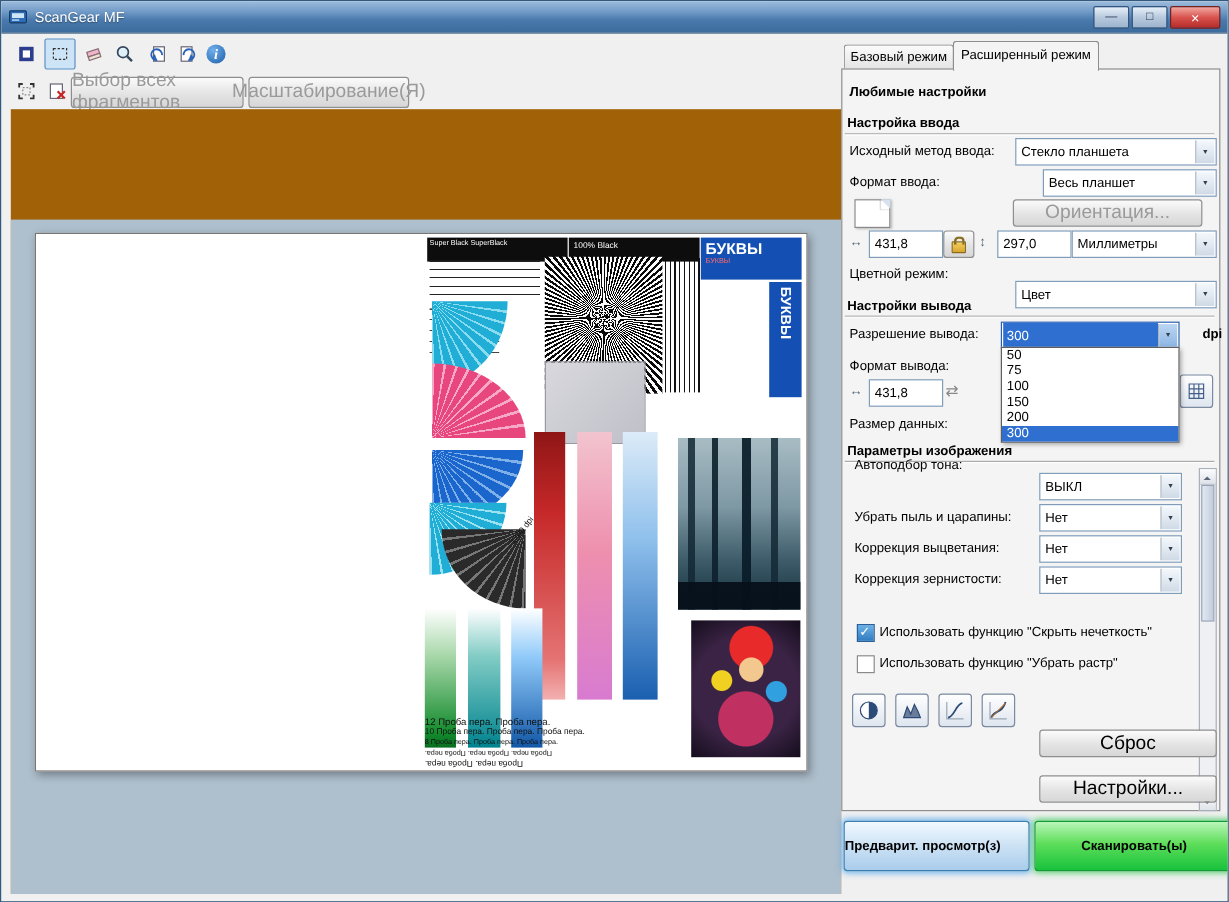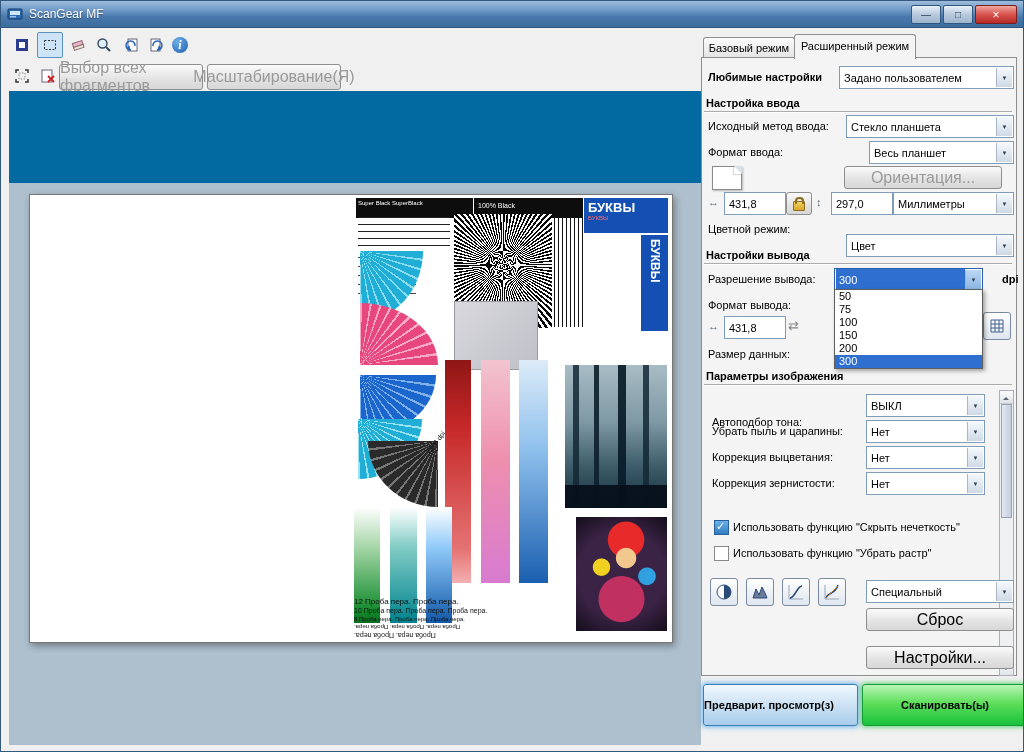--- a/index.html
+++ b/index.html
@@ -26,21 +26,21 @@
   .tbtn{position:absolute;width:24px;height:24px;top:3px;border:1px solid transparent;border-radius:2px;
     display:flex;align-items:center;justify-content:center;}
   .tbtn.active{background:#cde4f7;border-color:#5c8fc4;}
   .btn{position:absolute;background:linear-gradient(#fbfbfb,#e2e2e2 60%,#d7d7d7);border:1px solid #8e8e8e;
     border-radius:3px;font-size:16px;display:flex;align-items:center;justify-content:center;color:#000;}
   .infoicon{width:16px;height:16px;border-radius:50%;background:radial-gradient(circle at 35% 30%,#6fb0ec,#1d5ca8);
     color:#fff;font-family:"Liberation Serif",serif;font-style:italic;font-weight:bold;font-size:12px;
     display:flex;align-items:center;justify-content:center;line-height:1;}
 
   
-  .preview{position:absolute;left:8px;top:90px;width:692px;height:654px;background:#0369a1;overflow:hidden;}
+  .preview{position:absolute;left:8px;top:90px;width:692px;height:654px;background:#a16207;overflow:hidden;}
   .bed{position:absolute;left:0;top:92px;right:0;bottom:0;background:#aebfcd;}
   .page{position:absolute;left:20px;top:103px;width:642px;height:447px;background:#fff;border:1px solid #767676;
     box-shadow:2px 3px 7px rgba(0,0,0,.35);overflow:hidden;}
   .page *{position:absolute;}
   .pt{font-size:6px;color:#111;white-space:nowrap;position:absolute;}
 
   
   .tab{position:absolute;font-size:11px;text-align:center;border:1px solid #8e8e8e;border-bottom:none;
     border-radius:3px 3px 0 0;background:linear-gradient(#fbfbfb,#e3e3e3);color:#000;}
   .tab.active{background:#f4f4f4;z-index:6;}
@@ -269,26 +269,20 @@
   <div class="tab" style="left:702px;top:36px;width:90px;height:20px;line-height:20px;">
     <span>Базовый режим</span>
   </div>
   <div class="tab active" style="left:793px;top:33px;width:120px;height:24px;line-height:23px;">
     <span>Расширенный режим</span>
   </div>
 
   <div class="card">
 
     <span class="lbl bold" style="left:6px;top:13px;">Любимые настройки</span>
-    <div class="combo" style="left:137px;top:8px;width:173px;">
-      <span class="cval">Задано пользователем</span>
-      <span class="carrow">
-          <i>▼</i>
-        </span>
-    </div>
 
     <span class="lbl bold" style="left:4px;top:39px;">Настройка ввода</span>
     <div class="rule" style="left:2px;top:53px;width:308px;"></div>
 
     <span class="lbl" style="left:6px;top:62px;">Исходный метод ввода:</span>
     <div class="combo" style="left:144px;top:57px;width:166px;">
       <span class="cval">Стекло планшета</span>
       <span class="carrow">
           <i>▼</i>
         </span>
@@ -365,21 +359,21 @@
       <div class="ditem">75</div>
       <div class="ditem">100</div>
       <div class="ditem">150</div>
       <div class="ditem">200</div>
       <div class="ditem selected">300</div>
     </div>
 
     <span class="lbl bold" style="left:4px;top:312px;">Параметры изображения</span>
     <div class="rule" style="left:2px;top:326px;width:308px;"></div>
 
-    <span class="lbl" style="left:10px;top:358px;">Автоподбор тона:</span>
+    <span class="lbl" style="left:10px;top:324px;">Автоподбор тона:</span>
     <div class="combo" style="left:164px;top:336px;width:117px;">
       <span class="cval">ВЫКЛ</span>
       <span class="carrow">
           <i>▼</i>
         </span>
     </div>
 
     <span class="lbl" style="left:10px;top:367px;">Убрать пыль и царапины:</span>
     <div class="combo" style="left:164px;top:362px;width:117px;">
       <span class="cval">Нет</span>
@@ -435,26 +429,20 @@
           <path d="M3 15 C8 15 10 3 15 3" fill="none" stroke="#2a4a78" stroke-width="1.5"></path>
         </svg>
     </div>
     <div class="imgbtn" style="left:116px;top:520px;">
       <svg width="18" height="18">
           <path d="M2 2 V16 H16" fill="none" stroke="#9aa6b6"></path>
           <path d="M3 15 C6 8 12 12 15 2" fill="none" stroke="#2a4a78" stroke-width="1.5"></path>
           <line x1="3" y1="15" x2="15" y2="3" stroke="#b06a2a" stroke-width="1"></line>
         </svg>
     </div>
-    <div class="combo" style="left:164px;top:522px;width:146px;">
-      <span class="cval">Специальный</span>
-      <span class="carrow">
-          <i>▼</i>
-        </span>
-    </div>
 
     <div class="btn" style="left:164px;top:550px;width:146px;height:21px;">
       <span>Сброс</span>
     </div>
     <div class="btn" style="left:164px;top:588px;width:146px;height:21px;">
       <span>Настройки...</span>
     </div>
   </div>
 
   <div class="bigbtn previewbtn" style="left:702px;top:683px;width:153px;">

